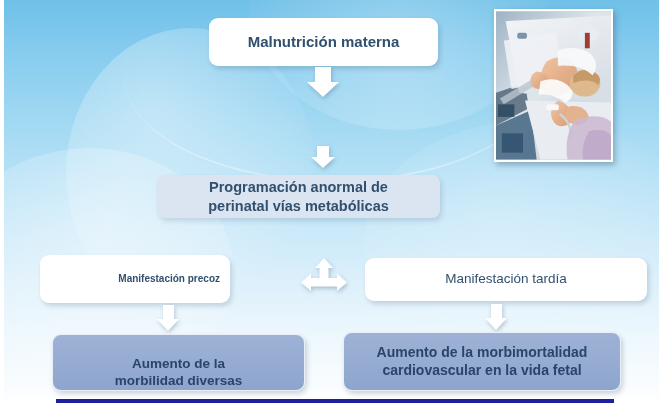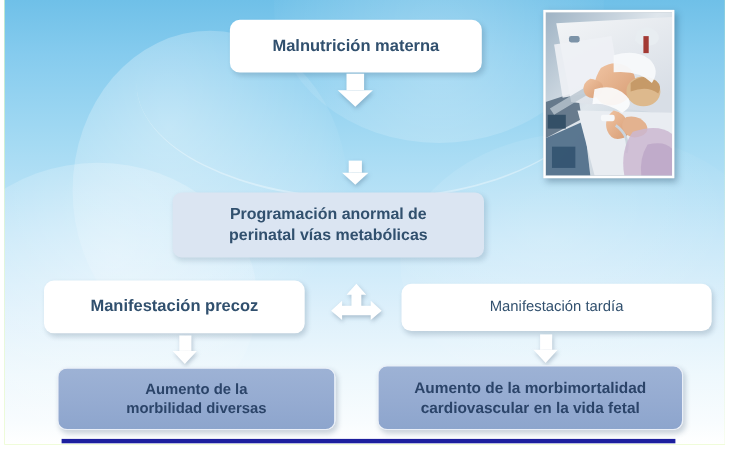--- a/index.html
+++ b/index.html
@@ -3,21 +3,21 @@
 <meta charset="utf-8">
 <style>
   html,body{margin:0;padding:0;}
   body{
     width:663px;height:413px;overflow:hidden;
     font-family:"Liberation Sans", sans-serif;
     background:#ffffff;
   }
   #slide{
     position:relative;width:663px;height:413px;overflow:hidden;
-    background:#bef264;
+    background:#f97316;
   }
   
   .canvas{
     position:absolute;left:4px;top:0px;width:655px;height:404px;
     background:linear-gradient(to bottom,
       #6fc0e8 0%,
       #85cbee 12%,
       #a4daf3 32%,
       #c3e6f8 52%,
       #ddf0fb 70%,
@@ -71,24 +71,24 @@
   }
   .steel-box{
     background:linear-gradient(to bottom,#9db2d5 0%,#95abd1 55%,#8da5cd 100%);
     border-radius:9px;border:1px solid #e9eef7;
     box-shadow:2px 3px 5px rgba(40,70,100,.22);
     font-weight:bold;color:#2b4469;
   }
 
   #b1{left:205px;top:18px;width:229px;height:48px;font-size:15px;}
   #b2{left:197px;top:99px;width:238px;height:45px;font-size:14.5px;}
-  #b3{left:153px;top:175px;width:283px;height:59px;font-size:14.5px;}
-  #b4{left:36px;top:255px;width:237px;height:48px;font-size:15px;}
+  #b3{left:153px;top:175px;width:283px;height:43px;font-size:14.5px;}
+  #b4{left:36px;top:255px;width:190px;height:48px;font-size:10px;justify-content:flex-end;}
   #b5{left:361px;top:258px;width:282px;height:43px;font-size:13.5px;font-weight:normal;}
-  #b6{left:48px;top:334px;width:253px;height:57px;font-size:13.5px;}
+  #b6{left:48px;top:334px;width:253px;height:57px;font-size:13.5px;align-items:flex-end;}
   #b7{left:339px;top:332px;width:278px;height:59px;font-size:14px;}
   .ad{
     position:absolute;pointer-events:none;
     filter:drop-shadow(1px 2px 2px rgba(40,70,100,.28));
   }
   .ad .stem{background:#ffffff;margin:0 auto;}
   .ad .head{
     width:0;height:0;margin:0 auto;
     border-left:solid transparent;border-right:solid transparent;border-top:solid #ffffff;
   }

